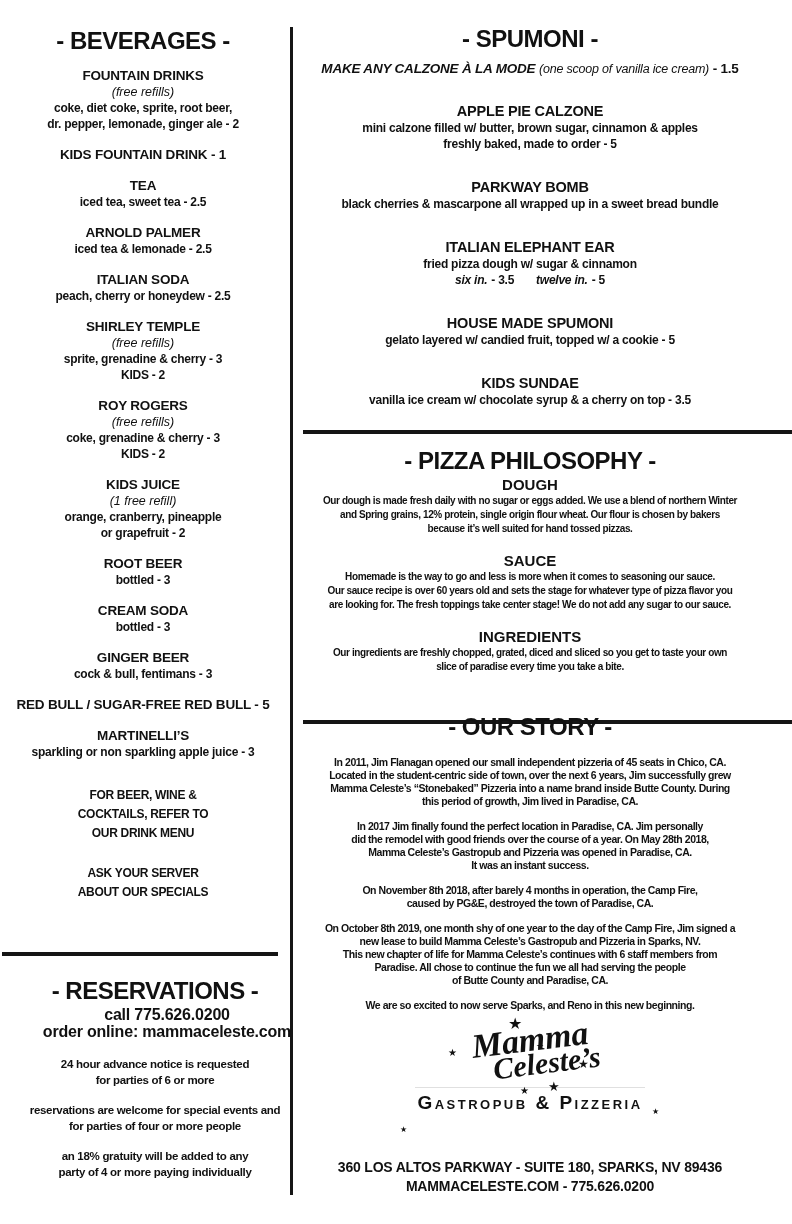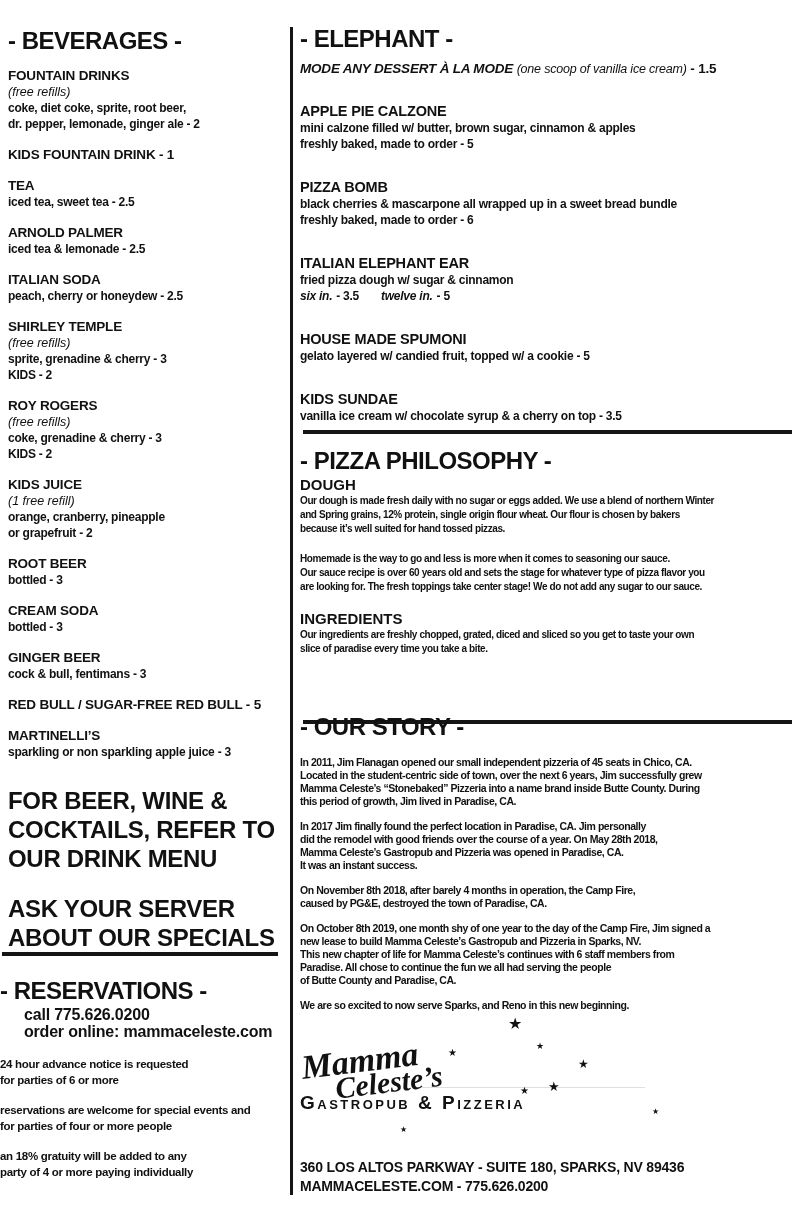--- a/index.html
+++ b/index.html
@@ -1,43 +1,43 @@
 <!DOCTYPE html>
 <html><head>
 <meta charset="utf-8">
 <style>
   html,body { margin:0; padding:0; }
   body {
     width:792px; height:1224px; background:#ffffff; color:#111;
     font-family:"Liberation Sans", sans-serif; position:relative; overflow:hidden;
     -webkit-font-smoothing:antialiased;
   }
-  .sec { position:absolute; }
+  .sec { position:absolute; text-align:center; }
 
   
   .vline  { position:absolute; left:290px; top:27px;  width:3px;   height:1168px; background:#151515; }
   .hline-left { position:absolute; left:2px;   top:952px; width:276px; height:4px; background:#151515; }
   .hline-r1   { position:absolute; left:303px; top:430px; width:489px; height:4px; background:#151515; }
   .hline-r2   { position:absolute; left:303px; top:720px; width:489px; height:4px; background:#151515; }
 
   .h1 { font-size:24px; font-weight:700; letter-spacing:-0.5px; line-height:30px; }
 
   
   #sec-beverages { left:8px; top:26px; width:270px; }
   #sec-beverages .h1 { margin-bottom:12px; }
   .bev-item { margin-bottom:15px; }
   .item-name { font-size:13.5px; font-weight:700; line-height:16px; letter-spacing:-0.2px; white-space:nowrap; }
   .item-note { font-size:12.5px; font-weight:400; font-style:italic; line-height:16px; }
   .item-line { font-size:12px; font-weight:700; line-height:16px; letter-spacing:-0.25px; white-space:nowrap; }
-  .bev-bignote { font-size:24px; font-weight:700; line-height:29px; letter-spacing:-0.3px; white-space:nowrap; }
+  .bev-bignote { font-size:12px; font-weight:700; line-height:19px; letter-spacing:-0.3px; white-space:nowrap; }
   .bev-bignote.first { margin-top:26px; }
   .bev-bignote.second { margin-top:21px; }
 
   
-  #sec-reservations { left:0px; top:976px; width:278px; }
+  #sec-reservations { left:16px; top:976px; width:278px; }
   .res-contact { font-size:16px; font-weight:700; line-height:17px; letter-spacing:-0.2px; white-space:nowrap;margin-left:24px; }
   .res-para { font-size:11.5px; font-weight:700; line-height:16px; letter-spacing:-0.3px; white-space:nowrap; margin-bottom:14px; }
   .res-para.firstpara { margin-top:16px; }
 
   
   #sec-desserts { left:300px; top:24px; width:460px; }
   #sec-desserts .h1 { margin-bottom:6px; }
   .alamode { font-size:13.5px; line-height:18px; margin-bottom:24px; white-space:nowrap; letter-spacing:-0.2px; }
   .alamode .am-bold  { font-weight:700; font-style:italic; }
   .alamode .am-paren { font-weight:400; font-style:italic; font-size:12.5px; }
@@ -169,38 +169,37 @@
 <div class="sec" id="sec-reservations">
   <div class="h1">- RESERVATIONS -</div>
   <div class="res-contact">call 775.626.0200</div>
   <div class="res-contact">order online: mammaceleste.com</div>
   <div class="res-para firstpara">24 hour advance notice is requested<br>for parties of 6 or more</div>
   <div class="res-para">reservations are welcome for special events and<br>for parties of four or more people</div>
   <div class="res-para">an 18% gratuity will be added to any<br>party of 4 or more paying individually</div>
 </div>
 
 <div class="sec" id="sec-desserts">
-  <div class="h1">- ELEPHANT -</div>
+  <div class="h1">- SPUMONI -</div>
 
   <div class="alamode">
-    <span class="am-bold">MODE ANY DESSERT À LA MODE</span>
+    <span class="am-bold">MAKE ANY CALZONE À LA MODE</span>
     <span class="am-paren">(one scoop of vanilla ice cream)</span>
     <span class="am-price">- 1.5</span>
   </div>
 
   <div class="ds-item">
     <div class="ds-name">APPLE PIE CALZONE</div>
     <div class="ds-line">mini calzone filled w/ butter, brown sugar, cinnamon &amp; apples</div>
     <div class="ds-line">freshly baked, made to order - 5</div>
   </div>
 
   <div class="ds-item">
-    <div class="ds-name">PIZZA BOMB</div>
+    <div class="ds-name">PARKWAY BOMB</div>
     <div class="ds-line">black cherries &amp; mascarpone all wrapped up in a sweet bread bundle</div>
-    <div class="ds-line">freshly baked, made to order - 6</div>
   </div>
 
   <div class="ds-item">
     <div class="ds-name">ITALIAN ELEPHANT EAR</div>
     <div class="ds-line">fried pizza dough w/ sugar &amp; cinnamon</div>
     <div class="ds-line">
       <span class="sz">six in.</span><span class="szp gap">- 3.5</span><span class="sz">twelve in.</span><span class="szp">- 5</span>
     </div>
   </div>
 
@@ -217,20 +216,21 @@
 
 <div class="sec" id="sec-philosophy">
   <div class="h1">- PIZZA PHILOSOPHY -</div>
 
   <div>
     <div class="ph-head">DOUGH</div>
     <div class="ph-para">Our dough is made fresh daily with no sugar or eggs added.  We use a blend of northern Winter<br>and Spring grains, 12% protein, single origin flour wheat.  Our flour is chosen by bakers<br>because it’s well suited for hand tossed pizzas.</div>
   </div>
 
   <div>
+    <div class="ph-head">SAUCE</div>
     <div class="ph-para">Homemade is the way to go and less is more when it comes to seasoning our sauce.<br>Our sauce recipe is over 60 years old and sets the stage for whatever type of pizza flavor you<br>are looking for.  The fresh toppings take center stage!  We do not add any sugar to our sauce.</div>
   </div>
 
   <div>
     <div class="ph-head">INGREDIENTS</div>
     <div class="ph-para">Our ingredients are freshly chopped, grated, diced and sliced so you get to taste your own<br>slice of paradise every time you take a bite.</div>
   </div>
 </div>
 
 <div class="sec" id="sec-story">

